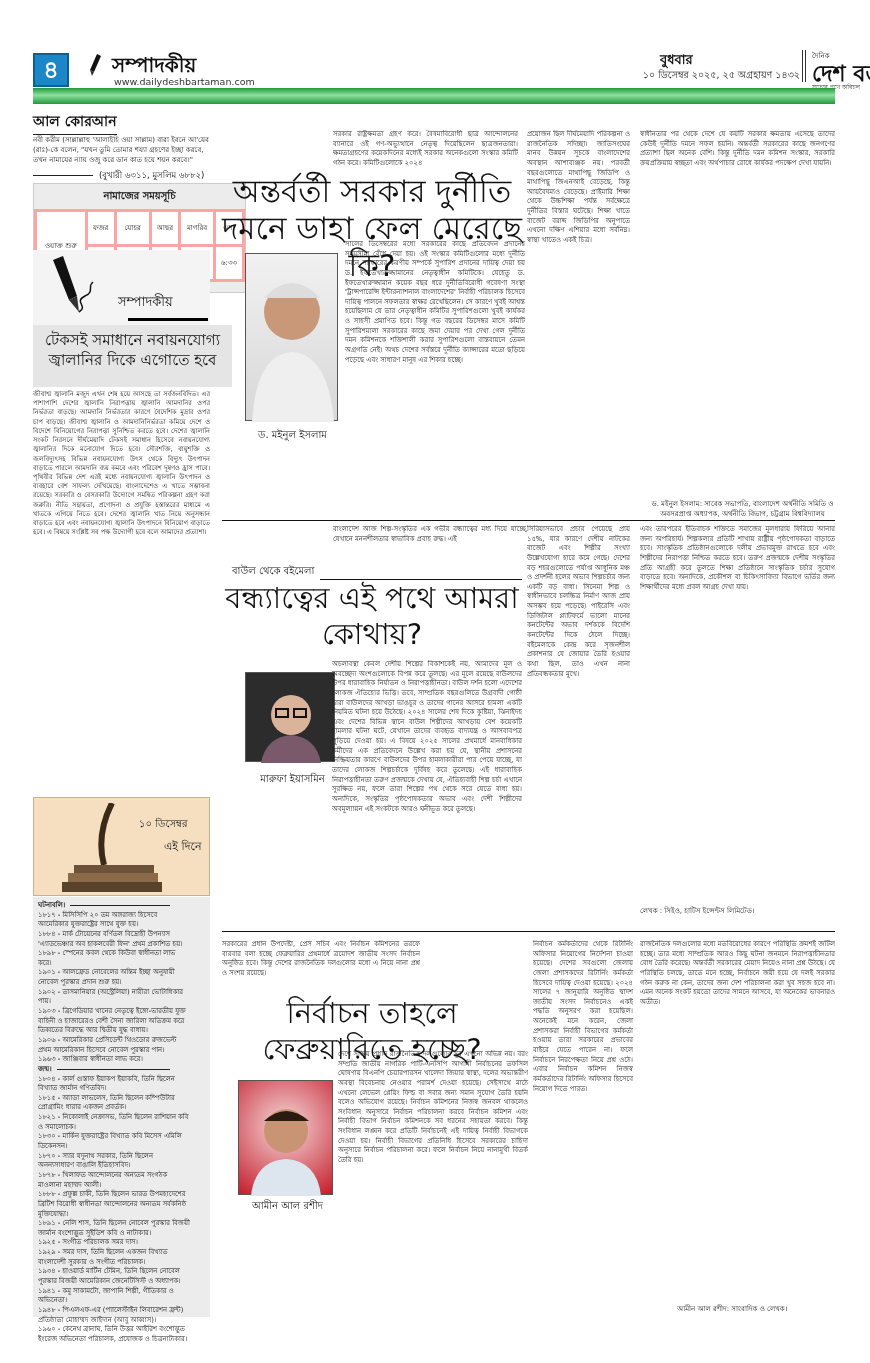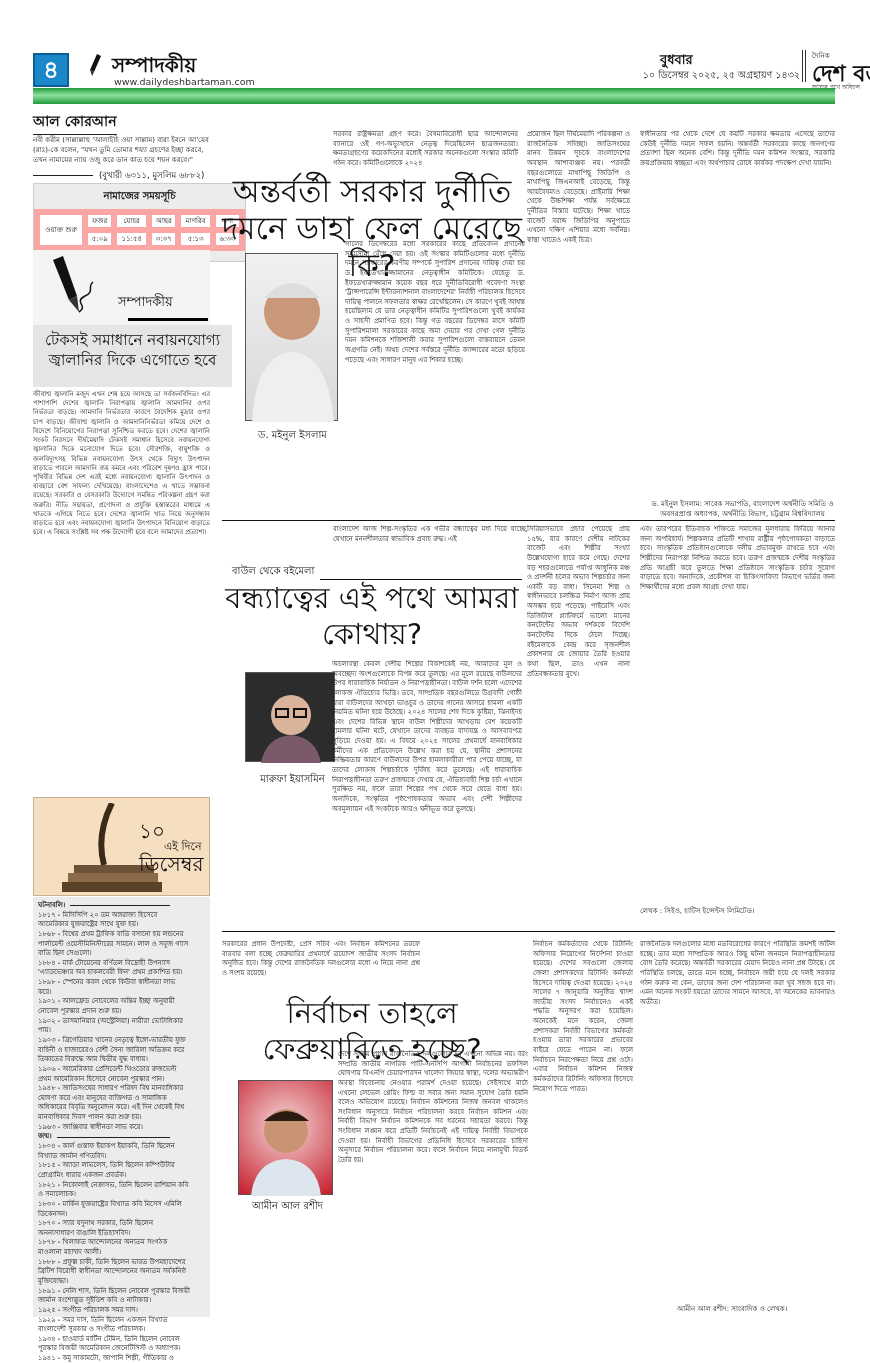--- a/index.html
+++ b/index.html
@@ -22,29 +22,29 @@
 #greenbar{left:33px;top:88px;width:802px;height:16px;background:linear-gradient(180deg,#1f9a3a 0%,#8fe0a0 45%,#1f9a3a 100%)}
 
 #left{left:33px;top:110px;width:177px}
 .qtitle{font-size:14px;border-bottom:1px solid #222;display:inline-block;font-weight:bold}
 .qtext{font-size:7px;line-height:1.45}
 .qref{font-size:8.5px;text-align:left;margin-top:4px}
 .qref:before{content:"";display:inline-block;width:60px;border-top:1px solid #222;margin-right:6px;vertical-align:middle}
 #prayer{left:33px;top:183px;width:213px;background:#ececec;border:1px solid #ccc}
 #prayer h4{text-align:center;font-size:10px;padding:4px 0;font-weight:bold}
 #prayer table{width:100%;border-collapse:collapse;background:#fff;font-size:7px;text-align:center}
-#prayer td{border:6px solid #fca5a5;padding:0 1px}
+#prayer td{border:3px solid #fca5a5;padding:10px 1px}
 #prayer .foot{height:10px}
 #edlogo{left:33px;top:250px;width:177px;height:75px;background:#f4f4f4}
 #edlogo .lbl{position:absolute;left:85px;top:42px;font-size:13px}
 #edlogo .line{position:absolute;left:95px;top:68px;width:80px;border-top:3px solid #000}
 #edhead{left:33px;top:325px;width:199px;height:62px;background:#e5e5e5;text-align:center;font-size:15px;line-height:1.3;padding-top:6px}
 #edbody{left:33px;top:390px;width:177px;font-size:6.5px;line-height:1.42;text-align:justify;background:#fff}
 #dayimg{left:33px;top:797px;width:177px;height:99px;background:#f6dfc0;border:1px solid #c9b08e}
-#dayimg .d1{position:absolute;left:105px;top:18px;font-size:20px}
+#dayimg .d1{position:absolute;left:105px;top:18px;font-size:10px}
 #dayimg .d2{position:absolute;left:130px;top:40px;font-size:11px}
 #timeline{left:33px;top:897px;width:177px;height:420px;background:#ececec;font-size:6.8px;line-height:1.42;padding:4px 20px 4px 5px}
 .tl-h{font-weight:bold;display:flex;align-items:center}
 .tl-h:after{content:"";flex:1;border-top:1px solid #222;margin-left:5px;margin-right:20px}
 .col{position:absolute;font-size:6.8px;line-height:1.42;text-align:justify;color:#222;overflow:hidden}
 .hl{position:absolute;text-align:center;font-weight:normal;font-family:"DejaVu Sans",sans-serif}
 .photo{position:absolute;border:1px solid #555}
 .cap{position:absolute;font-size:10px;text-align:center}
 .rule{position:absolute;border-top:1.5px solid #111}
 .bio{position:absolute;font-size:7px;text-align:center;line-height:1.4}
@@ -119,28 +119,26 @@
     <rect x="8" y="79" width="100" height="10" fill="#5a4228"></rect>
   </svg>
   <div class="d1">১০ ডিসেম্বর</div>
   <div class="d2">এই দিনে</div>
 </div>
 
 <div id="timeline" class="abs">
   <div class="tl-h">ঘটনাবলি।</div>
   <div id="events">
       <div>১৮১৭ - মিসিসিপি ২০ তম অঙ্গরাজ্য হিসেবে আমেরিকার যুক্তরাষ্ট্রের সাথে যুক্ত হয়।</div>
-      <div>১৮৬৮ - বিশ্বের প্রথম ট্রাফিক বাতি বসানো হয় লন্ডনের পার্লামেন্ট ওয়েস্টমিনিস্টারের সামনে। লাল ও সবুজ গ্যাস বাতি ছিল সেগুলো।</div>
       <div>১৮৮৪ - মার্ক টোয়েনের বর্ণিতল বিদ্রোহী উপন্যাস 'এ্যাডভেঞ্চার অব হাকলবেরী ফিন' প্রথম প্রকাশিত হয়।</div>
       <div>১৮৯৮ - স্পেনের কবল থেকে কিউবা স্বাধীনতা লাভ করে।</div>
       <div>১৯০১ - আলফ্রেড নোবেলের অন্তিম ইচ্ছা অনুযায়ী নোবেল পুরস্কার প্রদান শুরু হয়।</div>
       <div>১৯০২ - তাসমানিয়ার (অস্ট্রেলিয়া) নারীরা ভোটাধিকার পায়।</div>
       <div>১৯০৩ - ব্রিগেডিয়ার খানের নেতৃত্বে ইঙ্গো-ভারতীয় যুক্ত বাহিনী ও হাজারেরও বেশী সৈন্য জারিলা অতিক্রম করে তিব্বতের বিরুদ্ধে আর দ্বিতীয় যুদ্ধ বাধায়।</div>
       <div>১৯০৬ - আমেরিকার প্রেসিডেন্ট থিওডোর রুজভেল্ট প্রথম আমেরিকান হিসেবে নোবেল পুরস্কার পান।</div>
-      <div>১৯৪৮ - জাতিসংঘের সাধারণ পরিষদ বিশ্ব মানবাধিকার ঘোষণা করে এবং মানুষের ব্যক্তিগত ও সামাজিক অধিকারের বিবৃতি অনুমোদন করে। এই দিন থেকেই বিশ্ব মানবাধিকার দিবস পালন করা শুরু হয়।</div>
       <div>১৯৬৩ - জাঞ্জিবার স্বাধীনতা লাভ করে।</div>
     </div>
   <div class="tl-h">জন্ম।</div>
   <div id="births">
       <div>১৮০৪ - কার্ল গুস্তাফ ইয়াকপ ইয়াকবি, তিনি ছিলেন বিখ্যাত জার্মান গণিতবিদ।</div>
       <div>১৮১৫ - অ্যাডা লাভলেস, তিনি ছিলেন কম্পিউটার প্রোগ্রামিং ধারার একজন প্রবর্তক।</div>
       <div>১৮২১ - নিকোলাই নেক্রাসভ, তিনি ছিলেন রাশিয়ান কবি ও সমালোচক।</div>
       <div>১৮৩০ - মার্কিন যুক্তরাষ্ট্রের বিখ্যাত কবি মিসেস এমিলি ডিকেনসন।</div>
       <div>১৮৭০ - স্যার যদুনাথ সরকার, তিনি ছিলেন অনন্যসাধারণ বাঙালি ইতিহাসবিদ।</div>
       <div>১৮৭৮ - খিলাফত আন্দোলনের অন্যতম সংগঠক মাওলানা মহাম্মদ আলী।</div>

